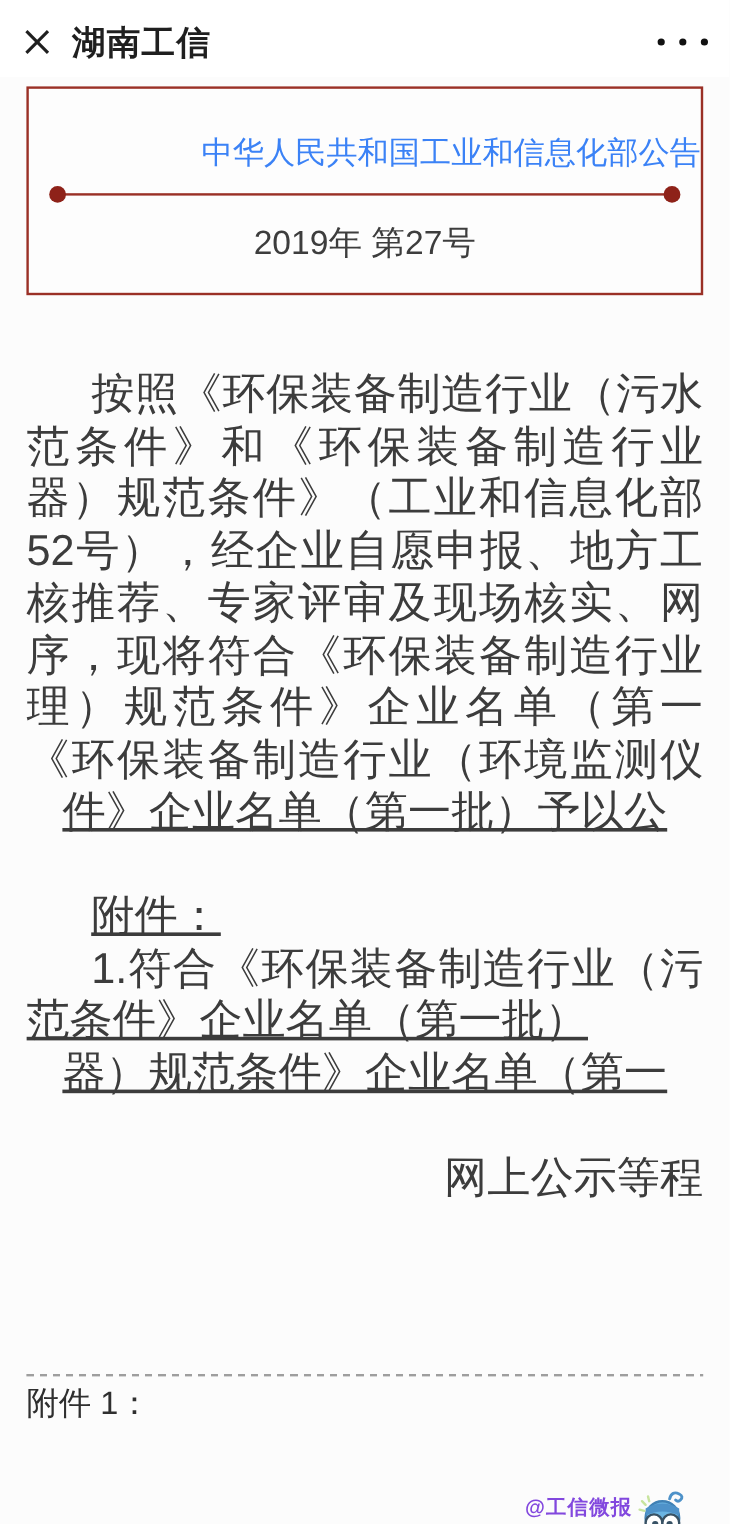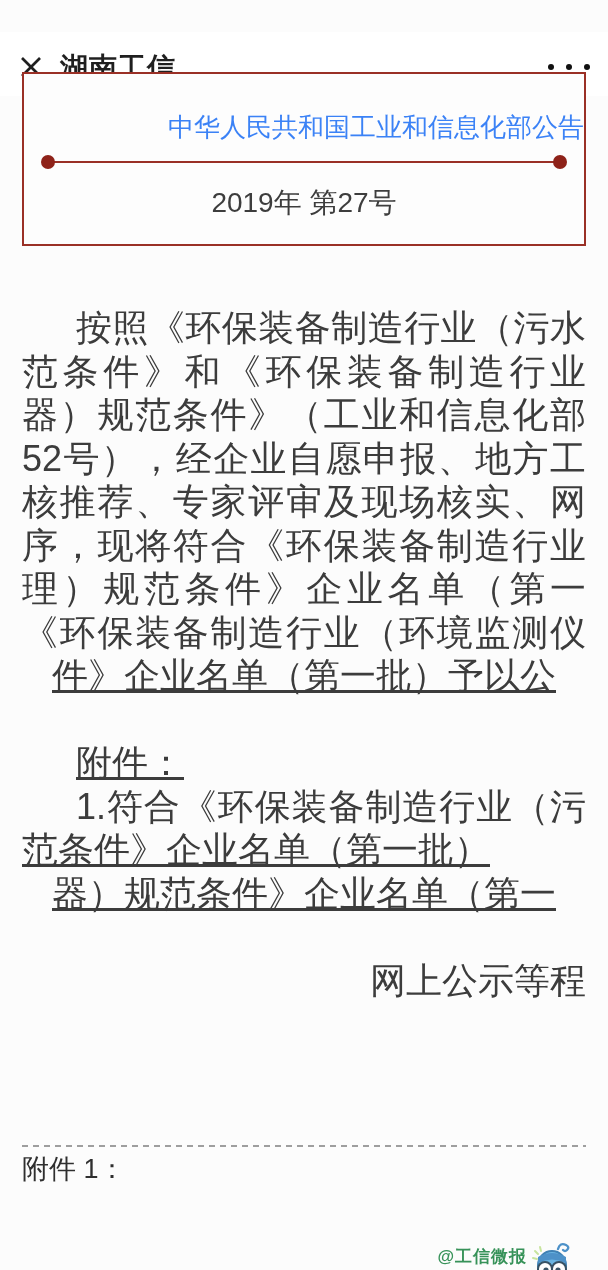--- a/index.html
+++ b/index.html
@@ -3,21 +3,21 @@
 <meta charset="utf-8">
 <style>
   html,body { margin:0; padding:0; }
   .page {
     position:relative; width:608px; height:1270px; overflow:hidden;
     background:#fcfcfc; font-family:"Liberation Sans", sans-serif;
     color:#3c3c3c;
   }
 
   
-  .topbar { position:absolute; top:0; left:0; width:608px; height:64px; background:#ffffff;margin-top:32px; }
+  .topbar { position:absolute; top:0; left:0; width:608px; height:64px; background:#ffffff; }
   .close-btn { position:absolute; left:16px; top:20px; width:30px; height:30px; cursor:pointer; }
   .close-btn svg { display:block; }
   .topbar-title { position:absolute; left:60px; top:17px; font-size:28px; font-weight:600; color:#1f1f1f; letter-spacing:1px; }
   .more-btn { position:absolute; right:18px; top:28px; width:42px; height:14px; display:flex; align-items:center; justify-content:space-between; cursor:pointer; }
   .more-btn i { width:6px; height:6px; border-radius:50%; background:#111; }
 
   
   .notice-box {
     position:absolute; left:22px; top:72px; width:560px; height:170px;
     border:2px solid #9a3026; background:#fdfdfd;
@@ -50,21 +50,21 @@
   
   .dashed-divider {
     position:absolute; top:1145px; left:22px; width:564px; height:2px;
     background:repeating-linear-gradient(90deg,#9e9e9e 0 6px, transparent 6px 11px);
   }
   .attachment-label { position:absolute; top:1153px; left:22px; font-size:27px; line-height:32px; color:#2f2f2f; }
 
   .watermark {
     position:absolute; top:1241px; right:32px;
     display:flex; align-items:center; gap:3px;
-    color:#15803d; font-size:17px; font-weight:700; letter-spacing:1px;
+    color:#6d28d9; font-size:17px; font-weight:700; letter-spacing:1px;
     opacity:0.85;
   }
   .watermark svg { display:block; margin-bottom:-10px; }
 </style>
 </head>
 <body>
 
 <div class="page">
 
   <header class="topbar">

